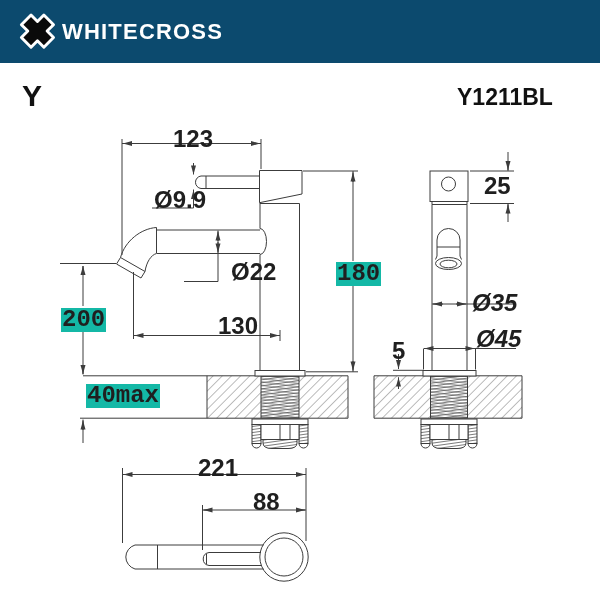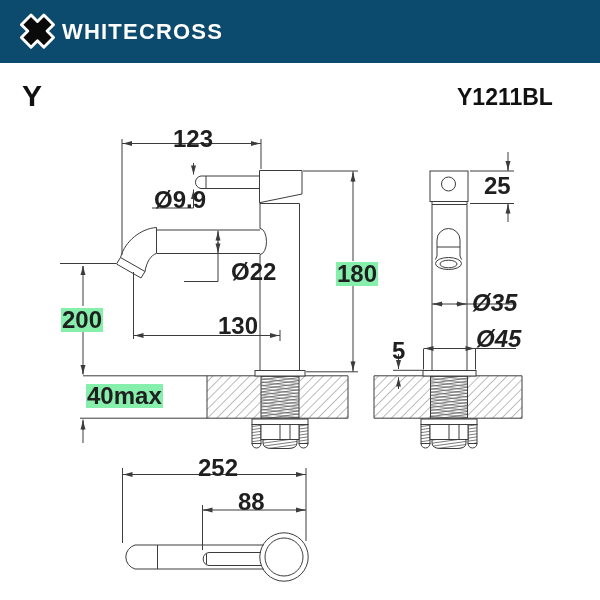--- a/index.html
+++ b/index.html
@@ -7,21 +7,21 @@
         font-family:"Liberation Sans",sans-serif;}
   .header{position:absolute;left:0;top:0;width:600px;height:63px;background:#0c4a6e;
           display:flex;align-items:center;}
   .logo{position:absolute;left:17px;top:12px;}
   .brand{position:absolute;left:62px;top:21px;color:#fff;font-size:22px;font-weight:bold;
          letter-spacing:1.2px;line-height:1;}
   .series{position:absolute;left:22px;top:81px;color:#111;font-size:30px;font-weight:bold;line-height:1;}
   .model{position:absolute;left:457px;top:86px;color:#111;font-size:23px;font-weight:bold;line-height:1;}
   svg.drawing{position:absolute;left:0;top:0;}
   .dim{position:absolute;color:#1f1f1f;font-size:24px;font-weight:bold;line-height:1;white-space:nowrap;text-align:center;}
-  .dim.mask{background:#86efac;padding:0 1px;}
+  .dim.mask{background:#14b8a6;padding:0 1px;font-family:Liberation Mono, monospace;}
 </style>
 </head>
 <body>
 
 <div class="page">
 
   <div class="header">
     <svg class="logo" width="40" height="40" viewBox="14 12 44 44">
       <polygon points="29.43,15.32 36.5,22.39 43.57,15.32 54.18,25.93 47.11,33 54.18,40.07 43.57,50.68 36.5,43.61 29.43,50.68 18.82,40.07 25.89,33 18.82,25.93" fill="#0a0a0a" stroke="#ffffff" stroke-width="3.2" stroke-linejoin="round"></polygon>
     </svg>
@@ -170,16 +170,16 @@
   <span class="dim" style="left:190px;top:314px;margin-left:28px;">130</span>
   <span class="dim mask" style="left:61px;top:308px;">200</span>
   <span class="dim mask" style="left:52px;top:384px;margin-left:34px;">40max</span>
   <span class="dim mask" style="left:336px;top:262px;">180</span>
 
   <span class="dim" style="left:484px;top:174px;">25</span>
   <span class="dim" style="left:472px;top:291px;font-style:italic;">Ø35</span>
   <span class="dim" style="left:476px;top:327px;font-style:italic;">Ø45</span>
   <span class="dim" style="left:392px;top:339px;">5</span>
 
-  <span class="dim" style="left:198px;top:456px;">252</span>
-  <span class="dim" style="left:238px;top:490px;">88</span>
+  <span class="dim" style="left:198px;top:456px;">221</span>
+  <span class="dim" style="left:253px;top:490px;">88</span>
 
 </div>
 
 </body></html>

